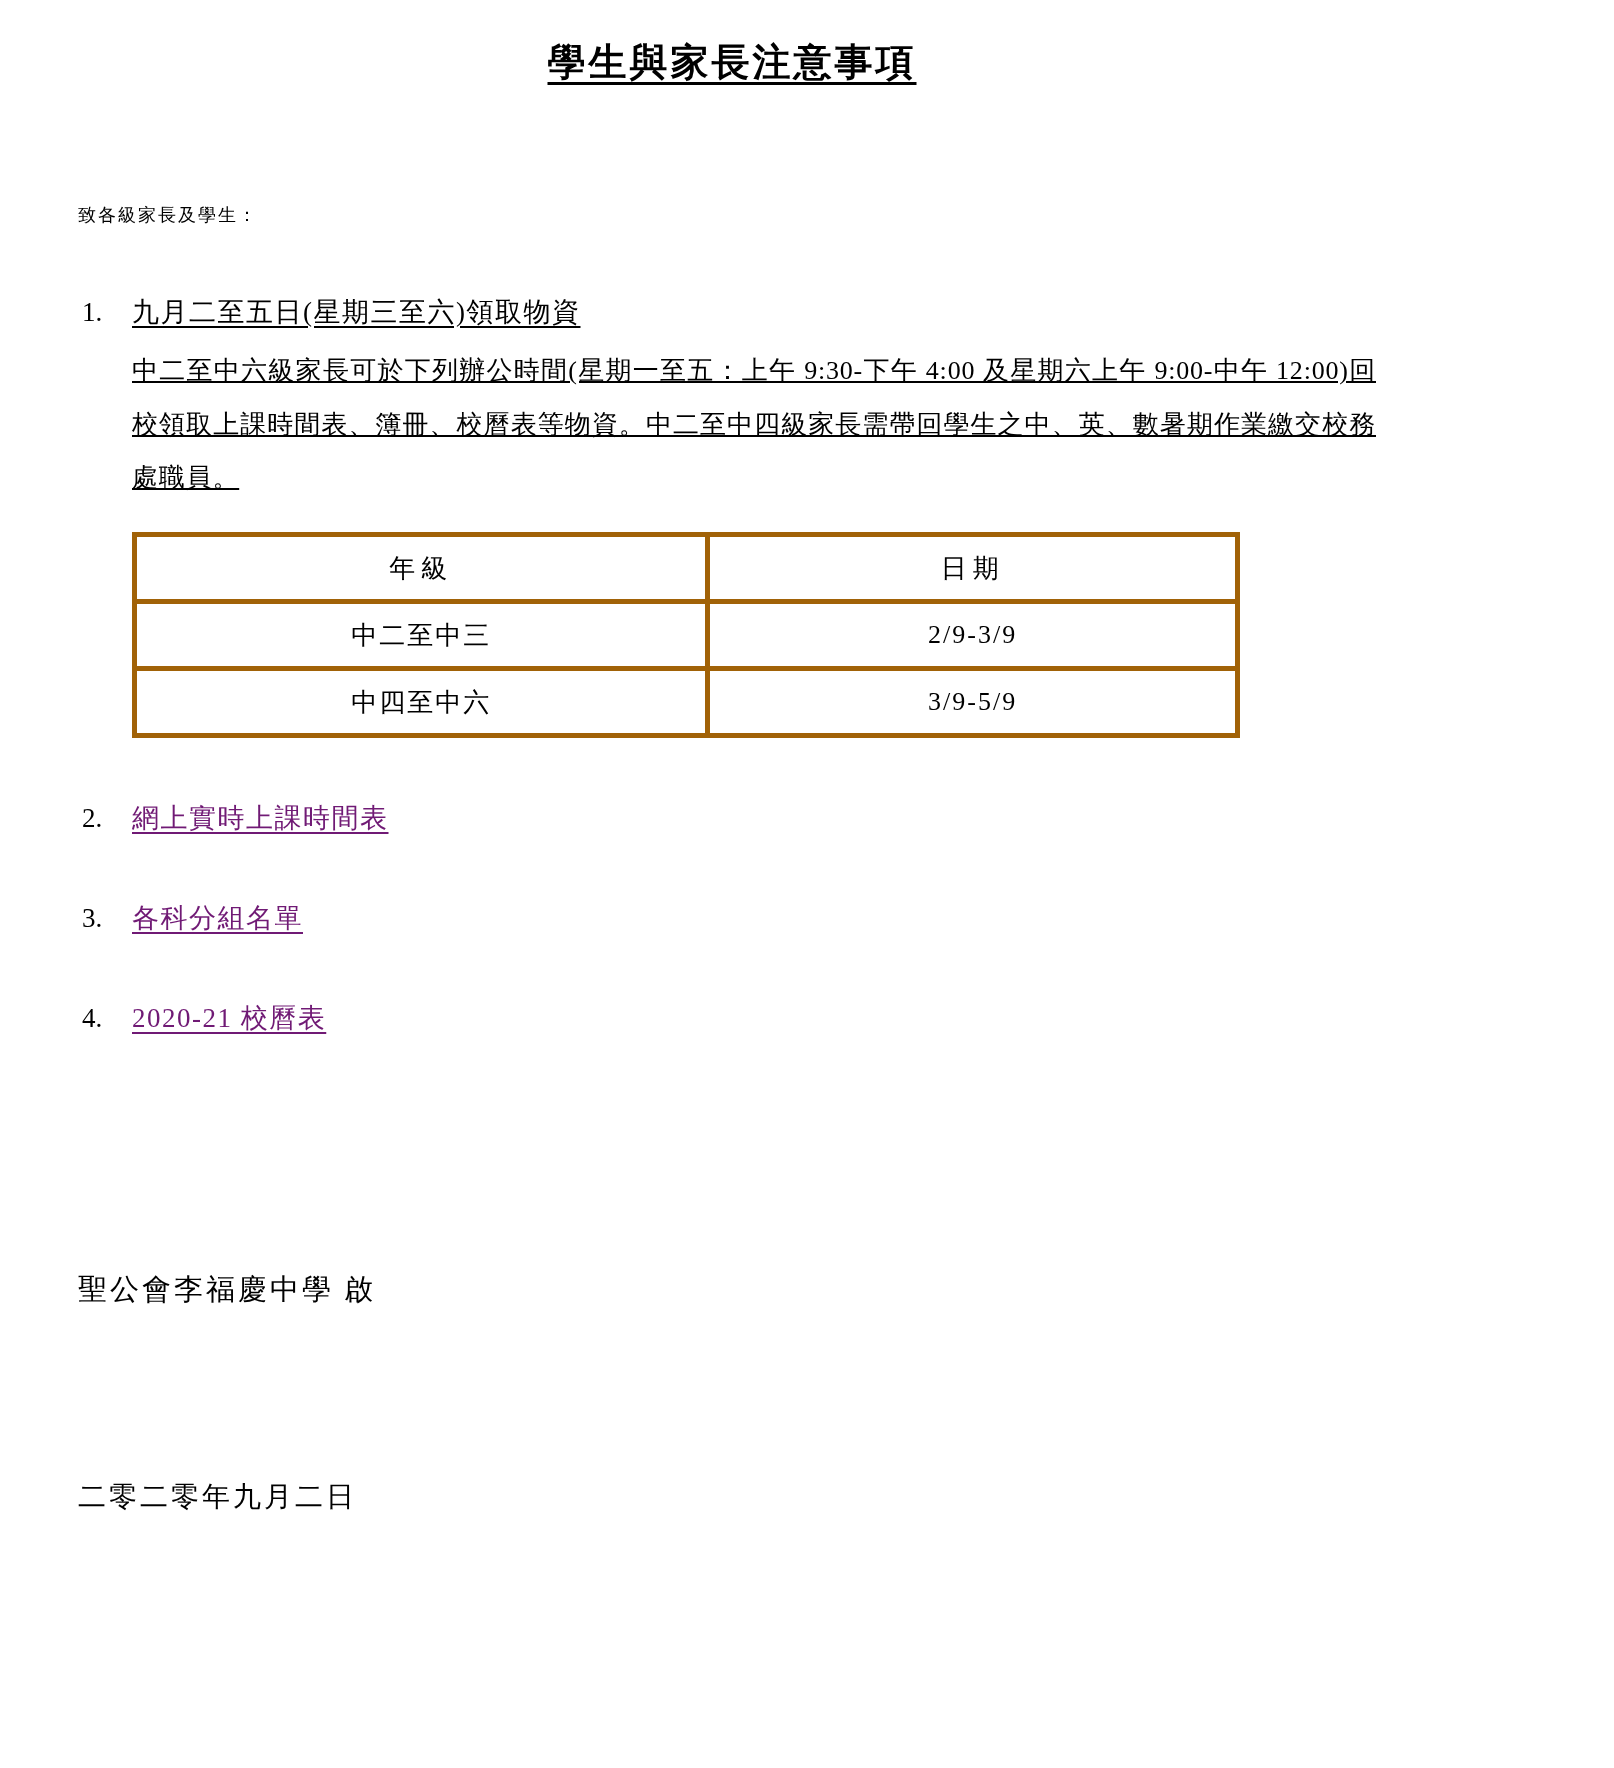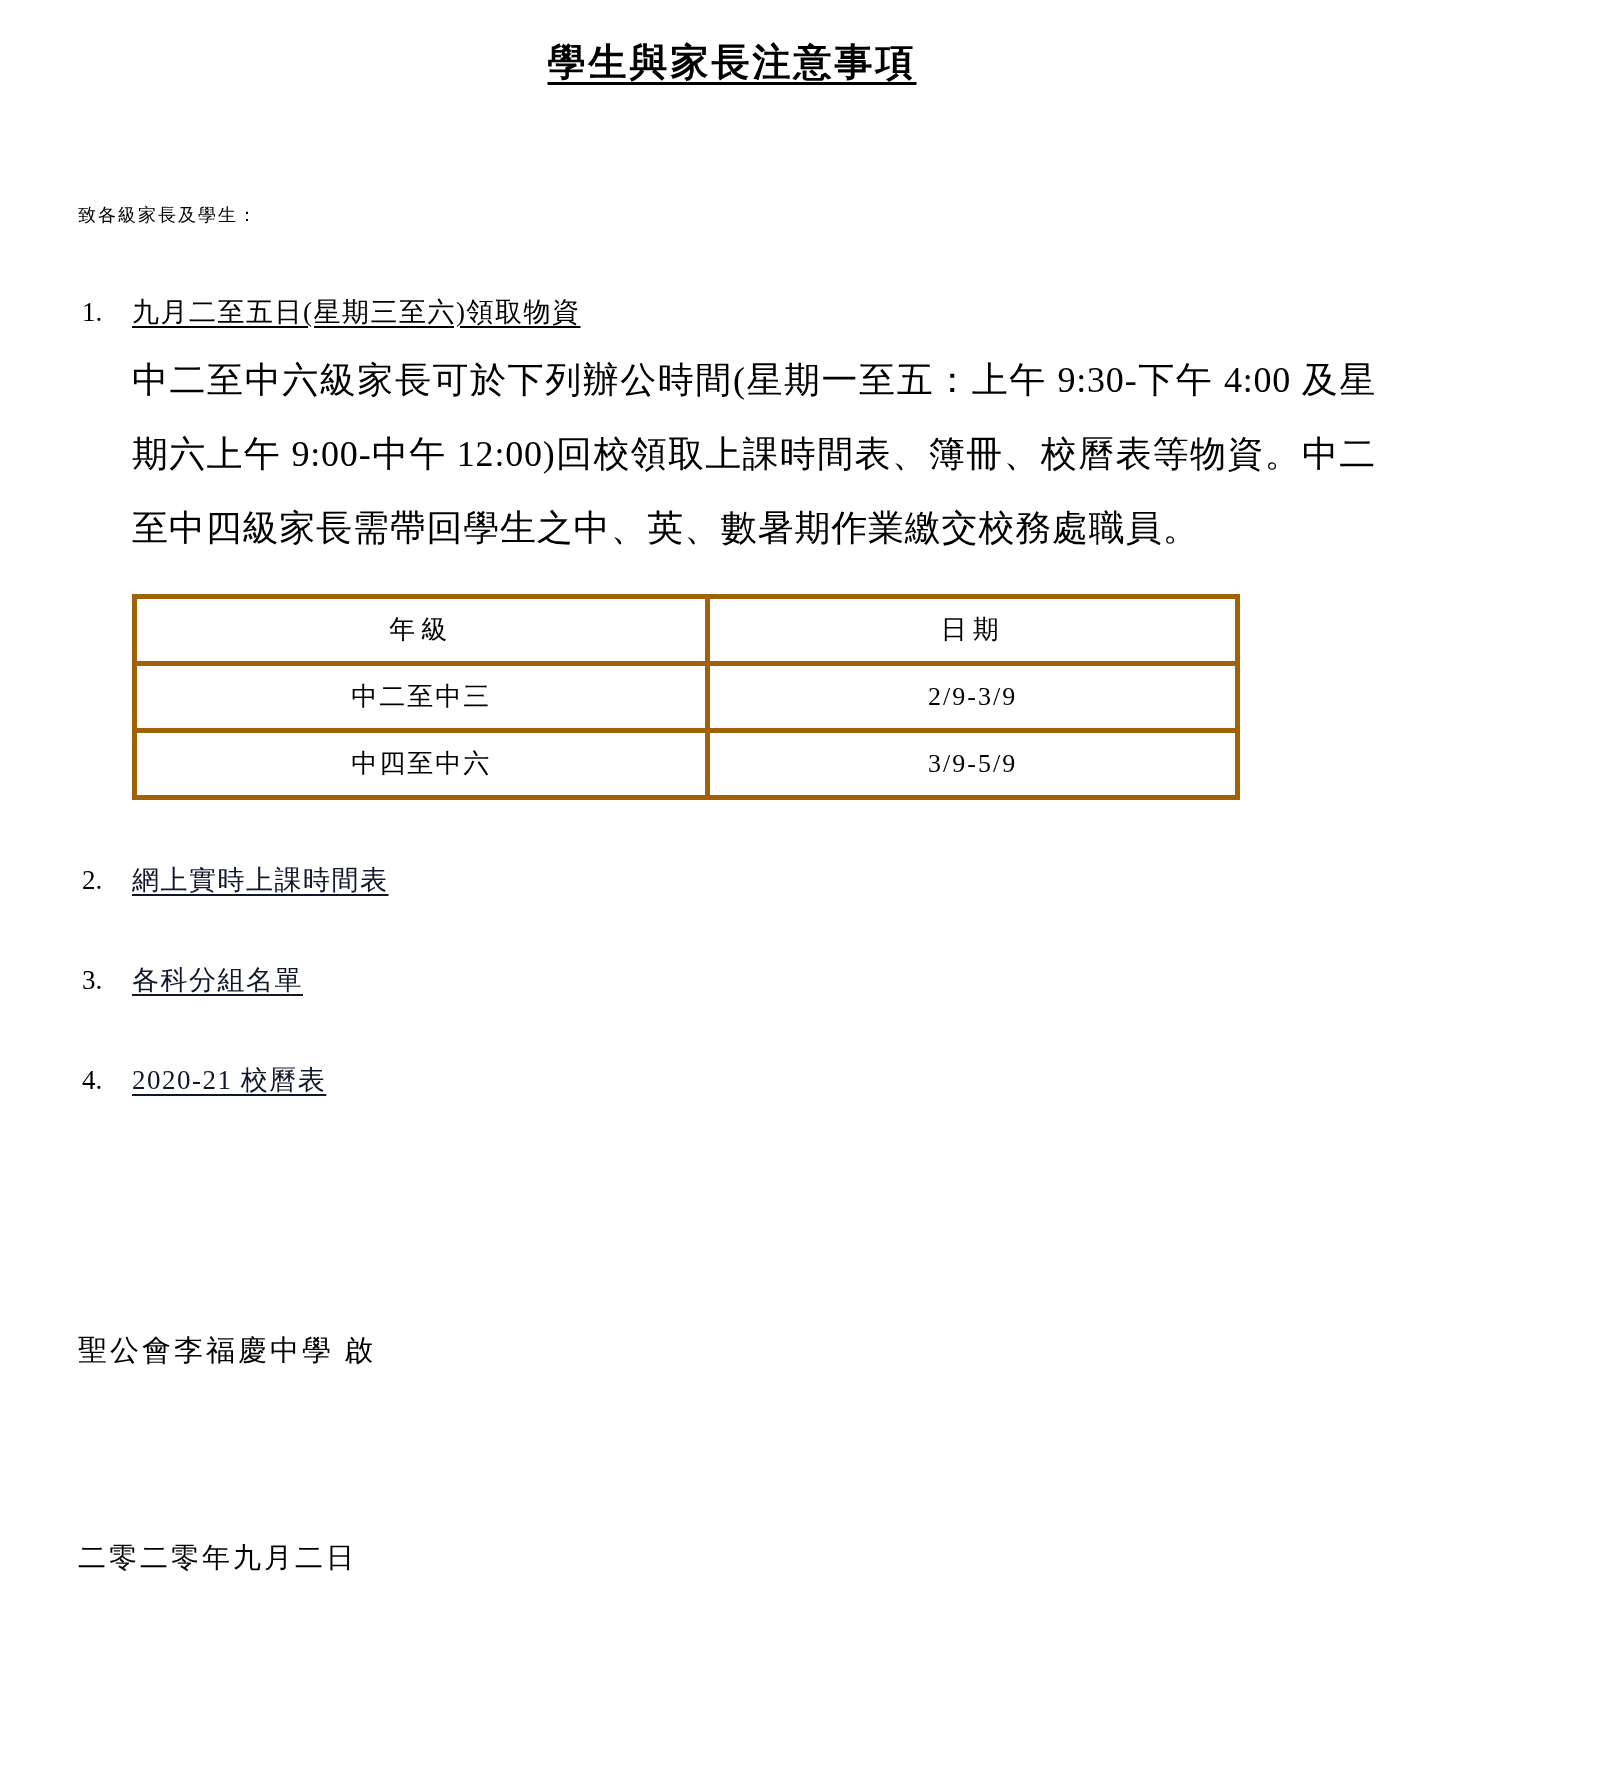--- a/index.html
+++ b/index.html
@@ -63,32 +63,33 @@
 
   .item-heading {
     font-size: 27px;
     letter-spacing: 1.5px;
     text-decoration: underline;
     text-underline-offset: 5px;
     line-height: 1.5;
   }
 
   .item-para {
-    font-size: 36px;
+    font-size: 26px;
     line-height: 2.05;
     letter-spacing: 0.8px;
     margin-top: 12px;
     padding-right: 10px;
     text-align: justify;
+    text-decoration: underline;
   }
 
   .link {
     font-size: 27px;
     letter-spacing: 1.5px;
-    color: #0f172a;
+    color: #701a75;
     text-decoration: underline;
     text-underline-offset: 5px;
     line-height: 1.5;
     cursor: pointer;
     display: inline-block;
   }
 
   .spaced-item { margin-bottom: 58px; }
 
   table.grade-table {

